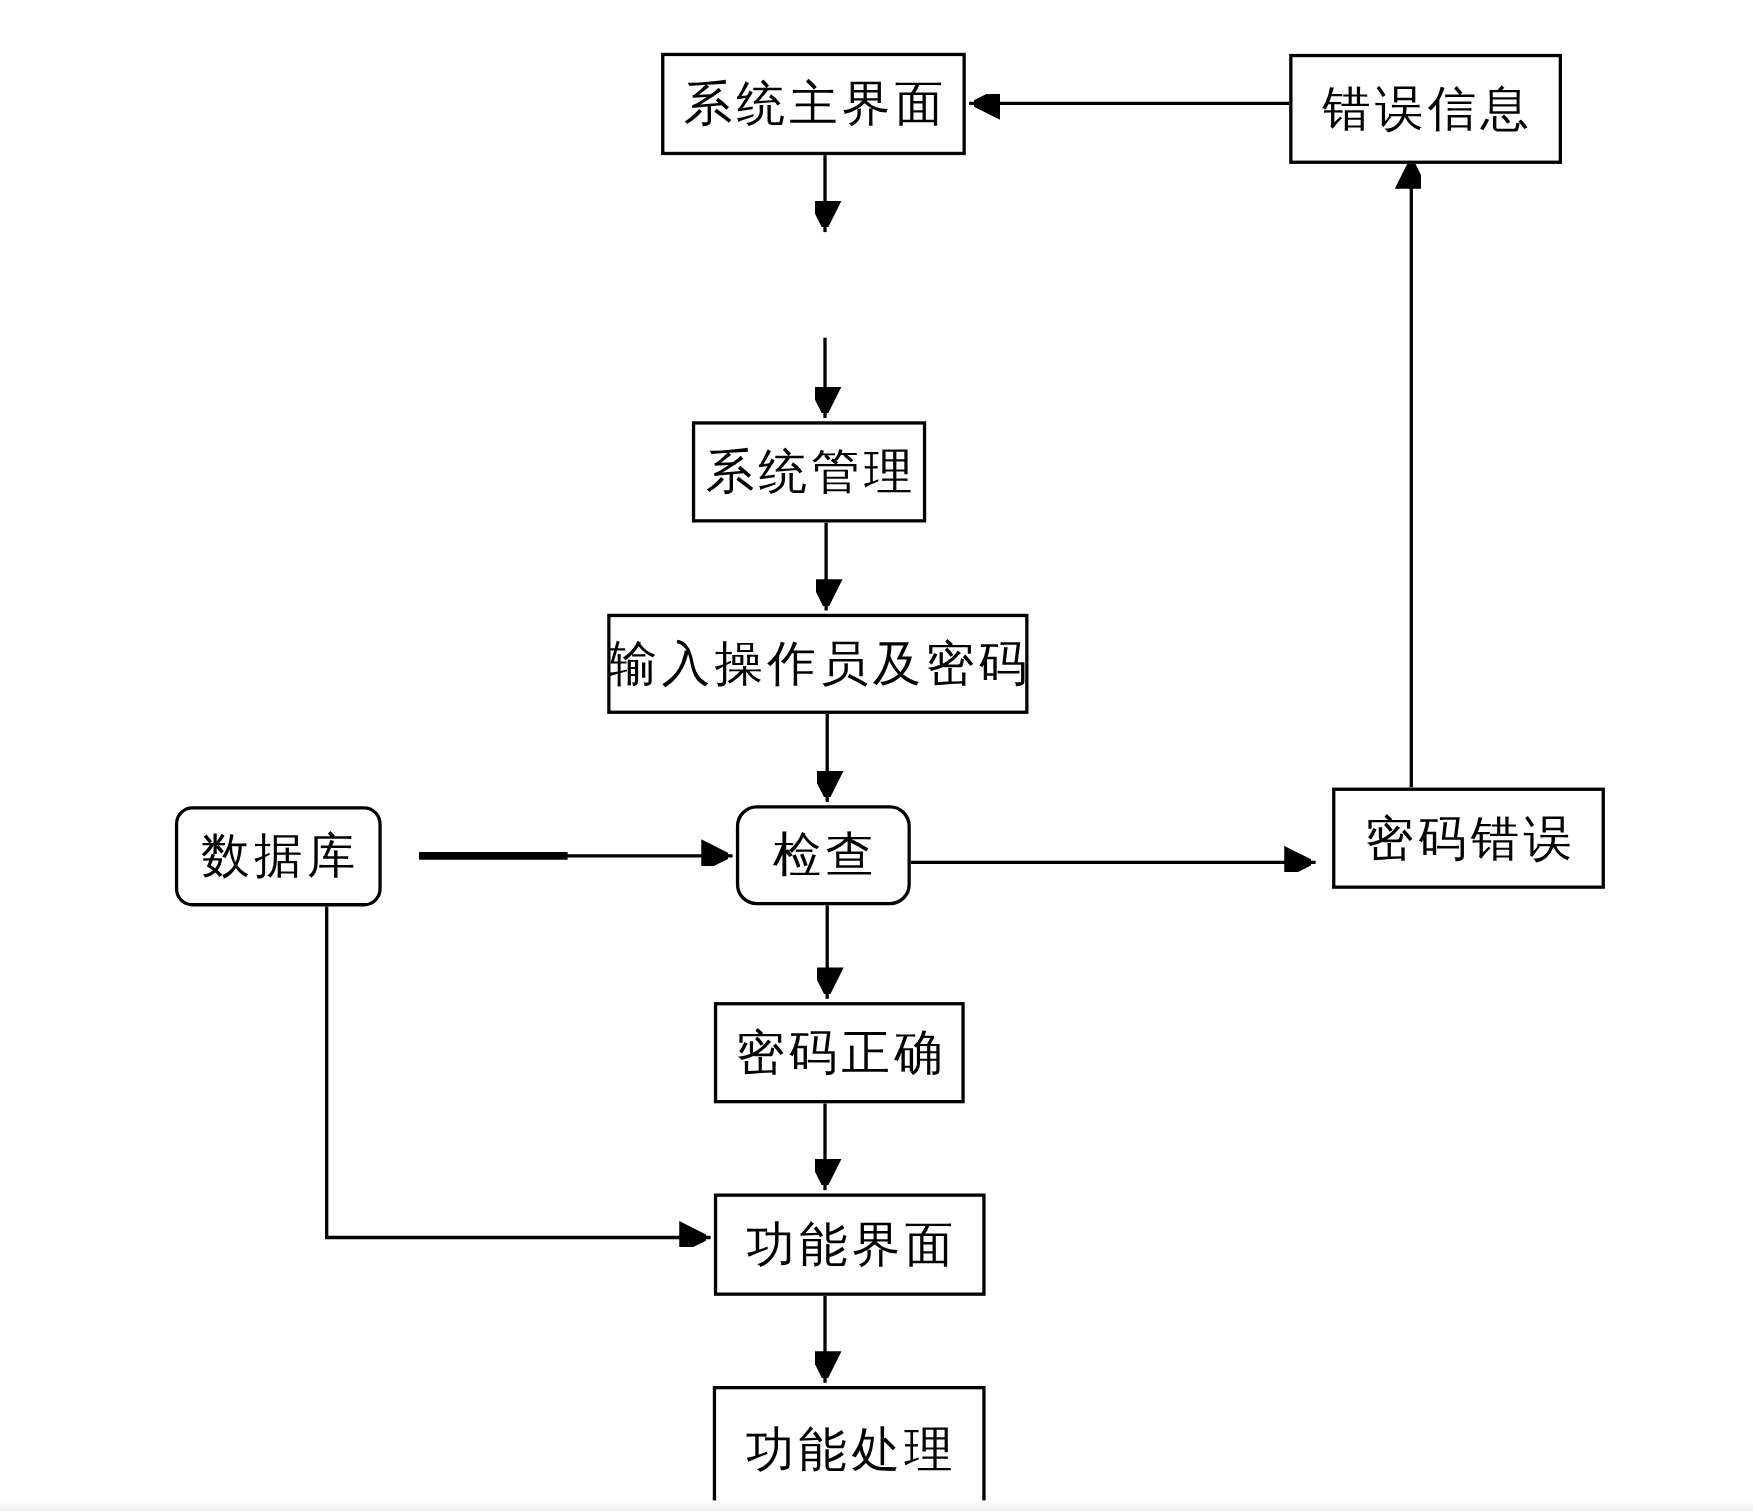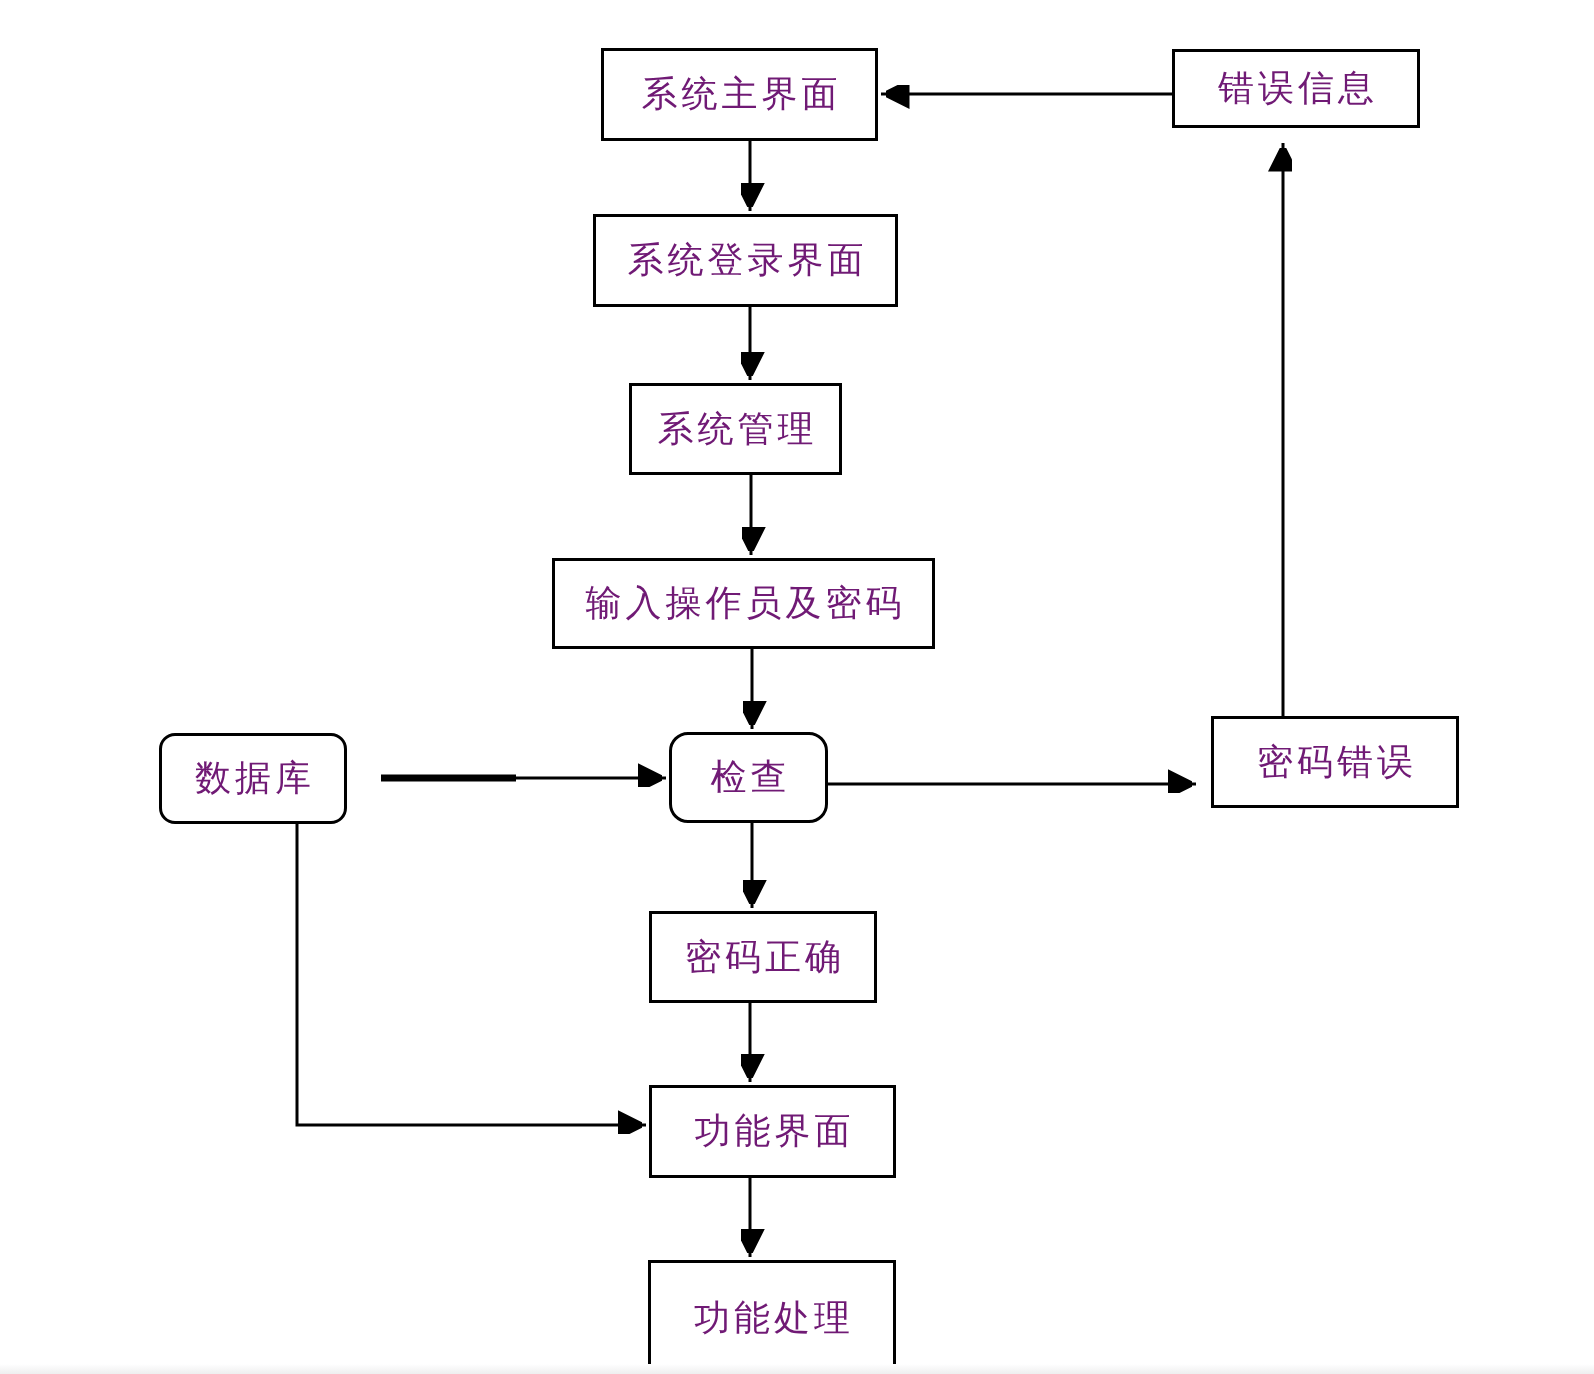--- a/index.html
+++ b/index.html
@@ -23,29 +23,29 @@
     height: 1374px;
   }
   .node {
     position: absolute;
     box-sizing: border-box;
     border: 3px solid #000000;
     background: #ffffff;
     display: flex;
     align-items: center;
     justify-content: center;
-    color: #701a75;
-    font-size: 36px;
+    color: #000000;
+    font-size: 44px;
     letter-spacing: 4px;
     white-space: nowrap;
   }
   .node span { transform: translateX(2px); }
 
   .n-main-ui       { left: 601px;  top: 48px;   width: 277px; height: 93px; }
-  .n-error-info    { left: 1172px; top: 49px;   width: 248px; height: 79px; }
+  .n-error-info    { left: 1172px; top: 49px;   width: 248px; height: 100px; }
   .n-login-ui      { left: 593px;  top: 214px;  width: 305px; height: 93px; }
   .n-sys-mgmt      { left: 629px;  top: 383px;  width: 213px; height: 92px; }
   .n-input-cred    { left: 552px;  top: 558px;  width: 383px; height: 91px; }
   .n-database      { left: 159px;  top: 733px;  width: 188px; height: 91px; border-radius: 16px; }
   .n-check         { left: 669px;  top: 732px;  width: 159px; height: 91px; border-radius: 19px; }
   .n-pwd-wrong     { left: 1199px; top: 716px;  width: 248px; height: 92px; margin-left: 12px; }
   .n-pwd-correct   { left: 649px;  top: 911px;  width: 228px; height: 92px; justify-content: center; }
   .n-func-ui       { left: 649px;  top: 1085px; width: 247px; height: 93px; }
   .n-func-process  { left: 648px;  top: 1260px; width: 248px; height: 116px; justify-content: center; }
 
@@ -97,23 +97,20 @@
   </svg>
 
   <div class="node n-main-ui">
     <span>系统主界面</span>
   </div>
 
   <div class="node n-error-info">
     <span>错误信息</span>
   </div>
 
-  <div class="node n-login-ui">
-    <span>系统登录界面</span>
-  </div>
 
   <div class="node n-sys-mgmt">
     <span>系统管理</span>
   </div>
 
   <div class="node n-input-cred">
     <span>输入操作员及密码</span>
   </div>
 
   <div class="node n-database">

